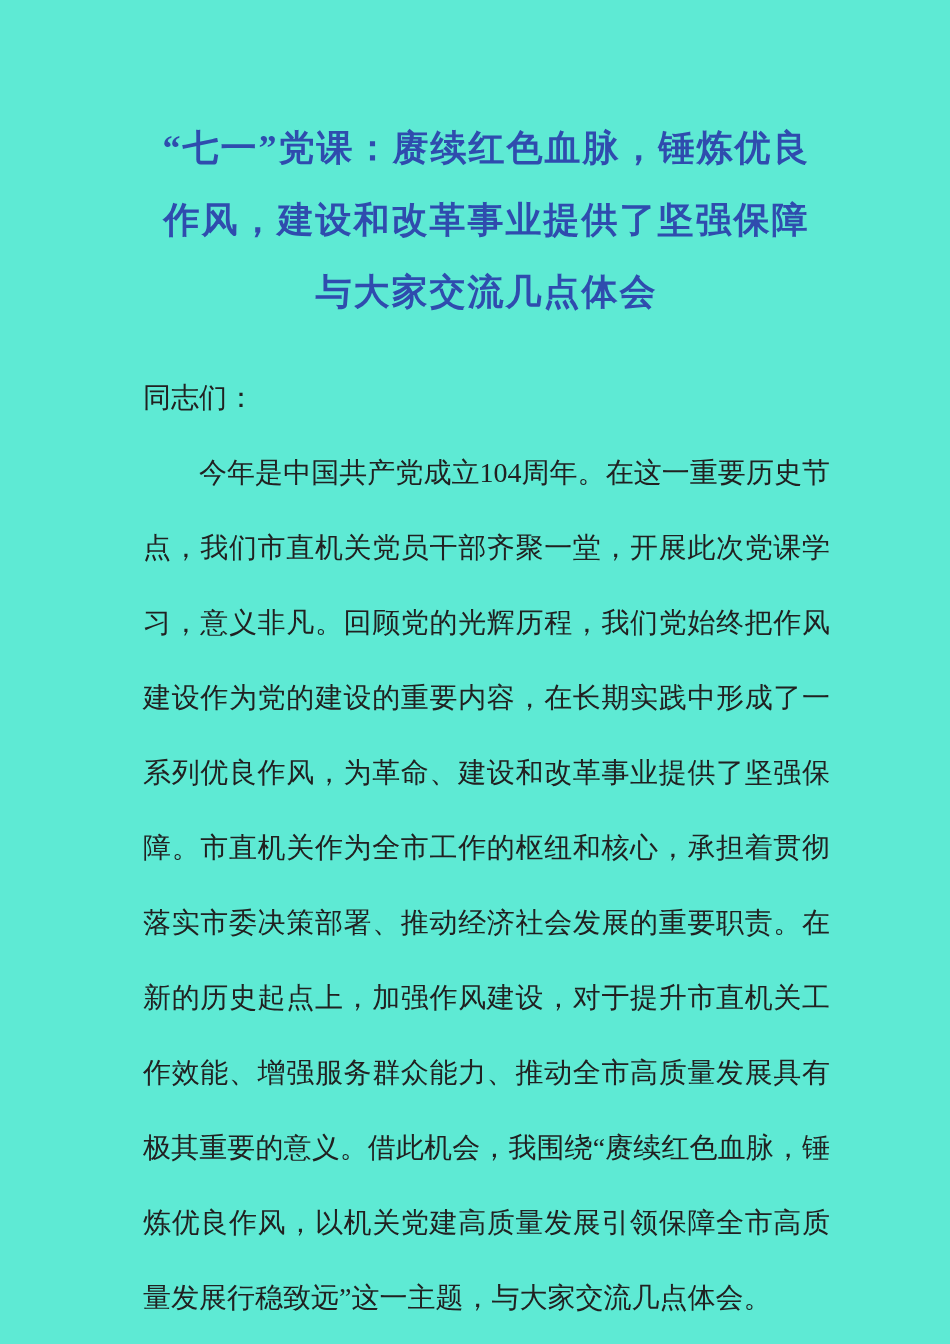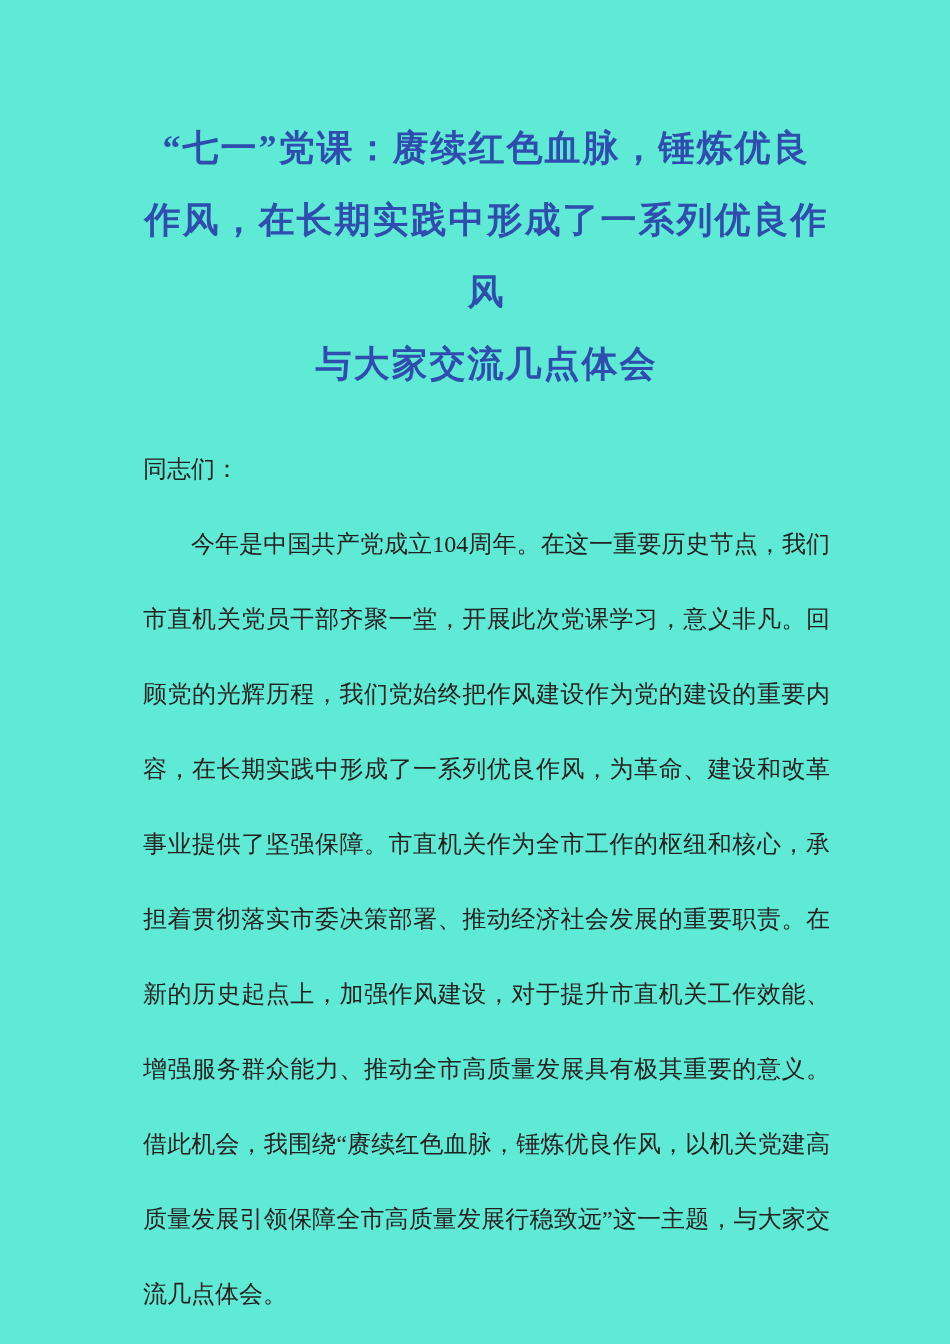--- a/index.html
+++ b/index.html
@@ -27,40 +27,40 @@
     line-height: 72px;
     letter-spacing: 2px;
   }
   .title-line {
     display: block;
   }
   .doc-body {
     width: 687px;
     margin-top: 32px;
     color: #212121;
-    font-size: 24px;
+    font-size: 28px;
     line-height: 75px;
   }
   .salutation {
     margin: 0;
     text-align: left;
   }
   .body-paragraph {
     margin: 0;
     text-indent: 2em;
     text-align: justify;
   }
 </style>
 </head>
 <body>
 
 <div class="page">
   <h1 class="doc-title">
     <span class="title-line">“七一”党课：赓续红色血脉，锤炼优良</span>
-    <span class="title-line">作风，在长期实践中形成了一系列优良作风</span>
+    <span class="title-line">作风，建设和改革事业提供了坚强保障</span>
     <span class="title-line">与大家交流几点体会</span>
   </h1>
 
   <div class="doc-body">
     <p class="salutation">同志们：</p>
     <p class="body-paragraph">今年是中国共产党成立104周年。在这一重要历史节点，我们市直机关党员干部齐聚一堂，开展此次党课学习，意义非凡。回顾党的光辉历程，我们党始终把作风建设作为党的建设的重要内容，在长期实践中形成了一系列优良作风，为革命、建设和改革事业提供了坚强保障。市直机关作为全市工作的枢纽和核心，承担着贯彻落实市委决策部署、推动经济社会发展的重要职责。在新的历史起点上，加强作风建设，对于提升市直机关工作效能、增强服务群众能力、推动全市高质量发展具有极其重要的意义。借此机会，我围绕“赓续红色血脉，锤炼优良作风，以机关党建高质量发展引领保障全市高质量发展行稳致远”这一主题，与大家交流几点体会。</p>
   </div>
 </div>
 
 </body></html>

